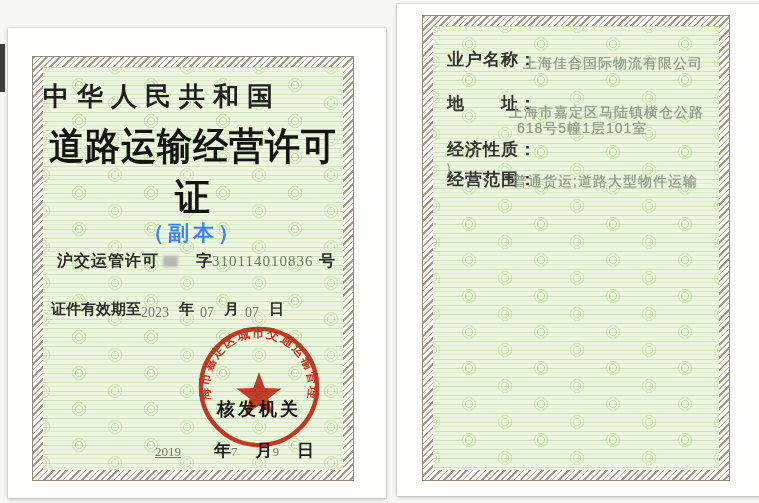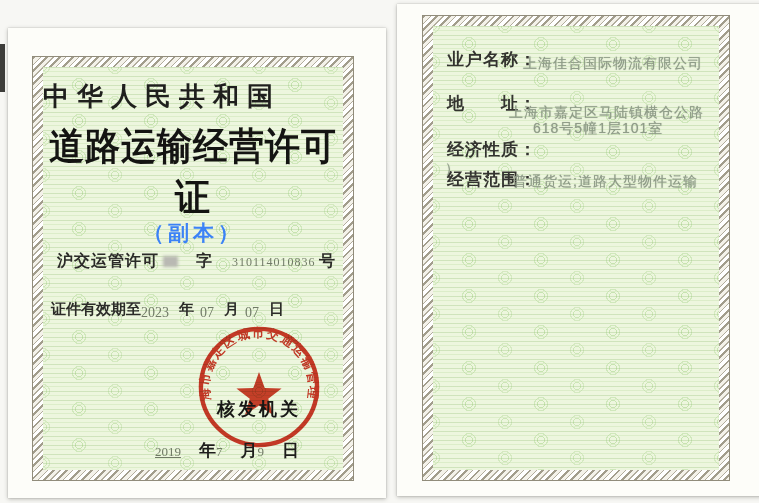--- a/index.html
+++ b/index.html
@@ -32,35 +32,35 @@
   .big-title{position:absolute;left:0;top:58px;width:100%;text-align:center;
     font-weight:900;font-size:35px;letter-spacing:1px;color:#141412;
     font-family:"Liberation Sans","DejaVu Sans",sans-serif;transform:scaleY(1.08);}
   .subtitle{position:absolute;left:0;top:142px;width:100%;text-align:center;
     font-family:"Liberation Serif",serif;font-weight:bold;font-size:21px;letter-spacing:4px;color:#3b82f6;margin-top:10px;}
 
   .lic-row{position:absolute;left:14px;right:8px;top:184px;display:flex;align-items:baseline;font-size:16px;}
   .lic-label{font-weight:bold;letter-spacing:1px;}
   .redact{display:inline-block;width:15px;height:11px;background:#b9b9b3;filter:blur(1.5px);margin:0 4px;align-self:center;}
   .lic-zi{font-weight:bold;margin-left:14px;}
-  .lic-num{margin-left:20px;font-size:12px;letter-spacing:1px;}
+  .lic-num{margin-left:0;font-size:15px;letter-spacing:1px;}
   .lic-suffix{font-weight:bold;margin-left:auto;}
 
   .valid-row{position:absolute;left:8px;top:233px;display:flex;align-items:baseline;font-size:15px;font-weight:bold;}
   .valid-row .typed{font-weight:normal;font-size:14px;position:relative;top:3px;}
   .valid-row .unit{margin:0 6px 0 10px;}
 
   .seal{position:absolute;left:150px;top:254px;width:132px;height:132px;mix-blend-mode:multiply;opacity:.92;}
   .issuer{position:absolute;left:146px;top:330px;width:140px;text-align:center;
     font-size:18px;font-weight:bold;letter-spacing:3px;color:#171715;z-index:3;}
 
   .date-row{position:absolute;left:112px;top:372px;display:flex;align-items:baseline;color:#1d1d1b;}
   .date-row .typed{font-size:13px;}
   .date-row .unit{font-size:17px;font-weight:bold;}
-  .dr-y{margin-right:18px;text-decoration:underline;} .dr-sp{margin-right:18px;}
+  .dr-y{margin-right:33px;text-decoration:underline;} .dr-sp{margin-right:18px;}
 
   .field-label{position:absolute;left:14px;font-size:17px;font-weight:bold;letter-spacing:1px;color:#33332f;}
   .field-value{position:absolute;font-size:14px;letter-spacing:1px;}
 
   .stitch{position:absolute;left:380px;top:30px;height:448px;border-left:1px dashed #a6aba1;opacity:.7;}
   .scan-edge{position:absolute;left:0;top:44px;width:5px;height:48px;background:#3d3d3a;}
 </style>
 </head>
 <body>
 
@@ -119,21 +119,21 @@
 
   <div class="page page-right">
     <div class="frame frame-right">
       <div class="guilloche"></div>
 
       <div class="field-label" style="top:22px">业户名称：</div>
       <div class="field-value faded" style="top:29px;left:90px">上海佳合国际物流有限公司</div>
 
       <div class="field-label" style="top:66px">地　　址：</div>
       <div class="field-value faded" style="top:78px;left:76px">上海市嘉定区马陆镇横仓公路</div>
-      <div class="field-value faded" style="top:94px;left:100px">618号5幢1层101室</div>
+      <div class="field-value faded" style="top:94px;left:84px">618号5幢1层101室</div>
 
       <div class="field-label" style="top:112px">经济性质：</div>
       <div class="field-value faded" style="top:134px;left:12px">）</div>
 
       <div class="field-label" style="top:142px">经营范围：</div>
       <div class="field-value faded" style="top:147px;left:80px">普通货运;道路大型物件运输</div>
     </div>
   </div>
 
 </div>

